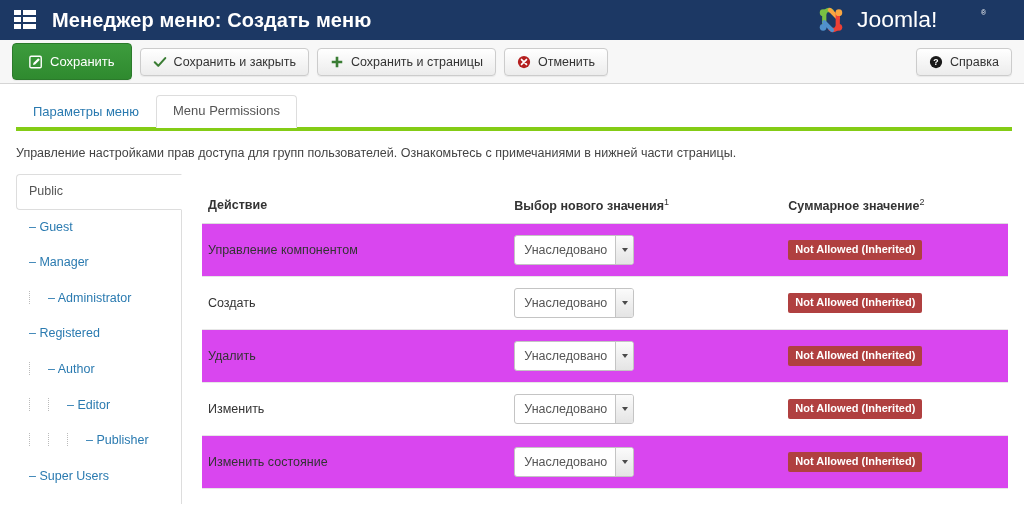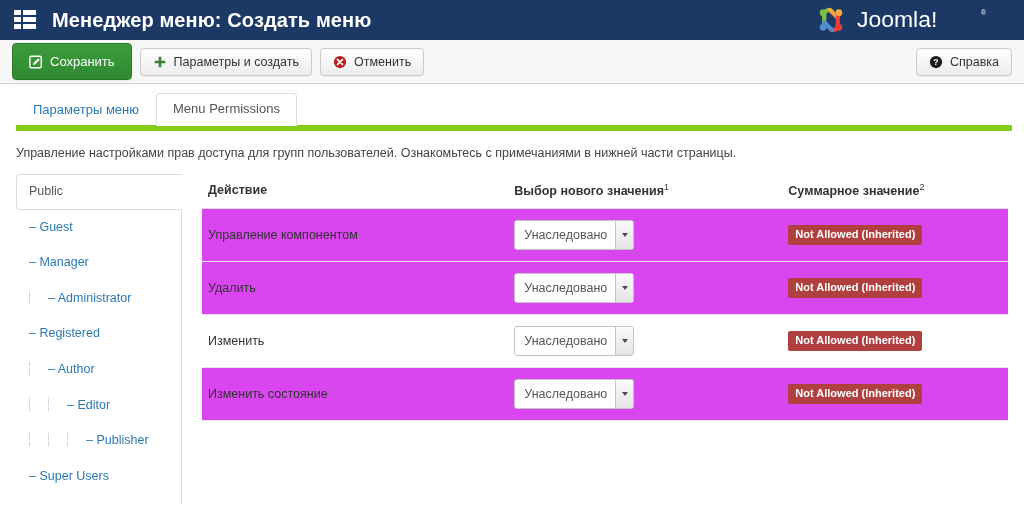--- a/index.html
+++ b/index.html
@@ -88,21 +88,21 @@
   .ic { width: 14px; height: 14px; flex: 0 0 auto; display: block; }
 
   
   .tabs-wrap {
     padding: 14px 12px 0 16px;
     background: #ffffff;
   }
   .tabs {
     display: flex;
     align-items: flex-end;
-    border-bottom: 6px solid #84cc16;
+    border-bottom: 4px solid #84cc16;
     height: 33px;
   }
   .tab {
     padding: 7px 16px 8px;
     font-size: 13px;
     color: #2a7ab0;
     border: 1px solid transparent;
     border-bottom: none;
     border-radius: 4px 4px 0 0;
     line-height: 1.2;
@@ -122,21 +122,21 @@
     font-size: 12.5px;
     color: #444444;
     padding: 14px 16px 12px;
     line-height: 1.35;
   }
 
   
   .perm-body {
     display: flex;
     padding: 0 16px;
-    align-items: flex-start;
+    align-items: center;
   }
   .vtabs {
     width: 166px;
     flex: 0 0 166px;
     border-right: 1px solid #dddddd;
     padding-top: 0;
     min-height: 330px;
   }
   .vtab {
     font-size: 12.5px;
@@ -276,26 +276,32 @@
 <div class="toolbar">
 
   <button class="btn btn-success">
     <svg class="ic" viewBox="0 0 16 16">
       <rect x="1" y="1.5" width="13" height="13" rx="1.5" fill="none" stroke="#ffffff" stroke-width="1.6"></rect>
       <path d="M10.5 3.6 L12.4 5.5 L7 10.9 L4.6 11.4 L5.1 9 Z" fill="#ffffff"></path>
     </svg>
     <span>Сохранить</span>
   </button>
 
+  <button class="btn">
+    <svg class="ic" viewBox="0 0 16 16">
+      <path d="M2 8.4 L6 12.4 L14 3.6" fill="none" stroke="#3a7d34" stroke-width="2.4" stroke-linecap="round" stroke-linejoin="round"></path>
+    </svg>
+    <span>Сохранить и закрыть</span>
+  </button>
 
   <button class="btn">
     <svg class="ic" viewBox="0 0 16 16">
       <path d="M8 2 V14 M2 8 H14" stroke="#3a7d34" stroke-width="3" stroke-linecap="butt"></path>
     </svg>
-    <span>Параметры и создать</span>
+    <span>Сохранить и страницы</span>
   </button>
 
   <button class="btn">
     <svg class="ic" viewBox="0 0 16 16">
       <circle cx="8" cy="8" r="7" fill="#b51f1f"></circle>
       <path d="M5.2 5.2 L10.8 10.8 M10.8 5.2 L5.2 10.8" stroke="#ffffff" stroke-width="2" stroke-linecap="round"></path>
     </svg>
     <span>Отменить</span>
   </button>
 
@@ -370,58 +376,72 @@
               <span class="sel-val">Унаследовано</span>
               <span class="sel-arrow">
                   <i></i>
                 </span>
             </span>
           </td>
           <td>
             <span class="badge">Not Allowed (Inherited)</span>
           </td>
         </tr>
-        <tr class="alt">
-          <td>Удалить</td>
+        <tr>
+          <td>Создать</td>
           <td>
             <span class="sel">
               <span class="sel-val">Унаследовано</span>
               <span class="sel-arrow">
                   <i></i>
                 </span>
             </span>
           </td>
           <td>
             <span class="badge">Not Allowed (Inherited)</span>
           </td>
         </tr>
-        <tr>
-          <td>Изменить</td>
+        <tr class="alt">
+          <td>Удалить</td>
           <td>
             <span class="sel">
               <span class="sel-val">Унаследовано</span>
               <span class="sel-arrow">
                   <i></i>
                 </span>
             </span>
           </td>
           <td>
             <span class="badge">Not Allowed (Inherited)</span>
           </td>
         </tr>
-        <tr class="alt">
-          <td>Изменить состояние</td>
+        <tr>
+          <td>Изменить</td>
           <td>
             <span class="sel">
               <span class="sel-val">Унаследовано</span>
               <span class="sel-arrow">
                   <i></i>
                 </span>
             </span>
           </td>
           <td>
             <span class="badge">Not Allowed (Inherited)</span>
           </td>
         </tr>
+        <tr class="alt">
+          <td>Изменить состояние</td>
+          <td>
+            <span class="sel">
+              <span class="sel-val">Унаследовано</span>
+              <span class="sel-arrow">
+                  <i></i>
+                </span>
+            </span>
+          </td>
+          <td>
+            <span class="badge">Not Allowed (Inherited)</span>
+          </td>
+        </tr>
       </tbody>
     </table>
   </div>
 </div>
 
 </body></html>

